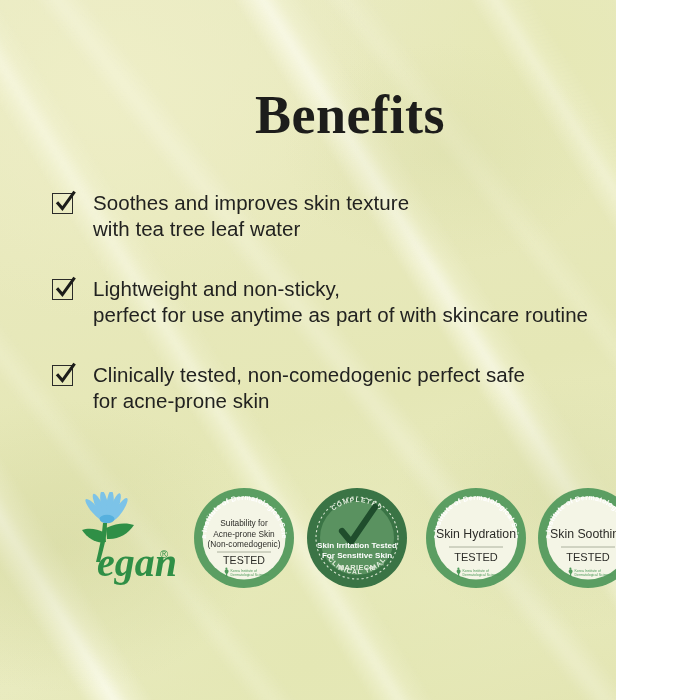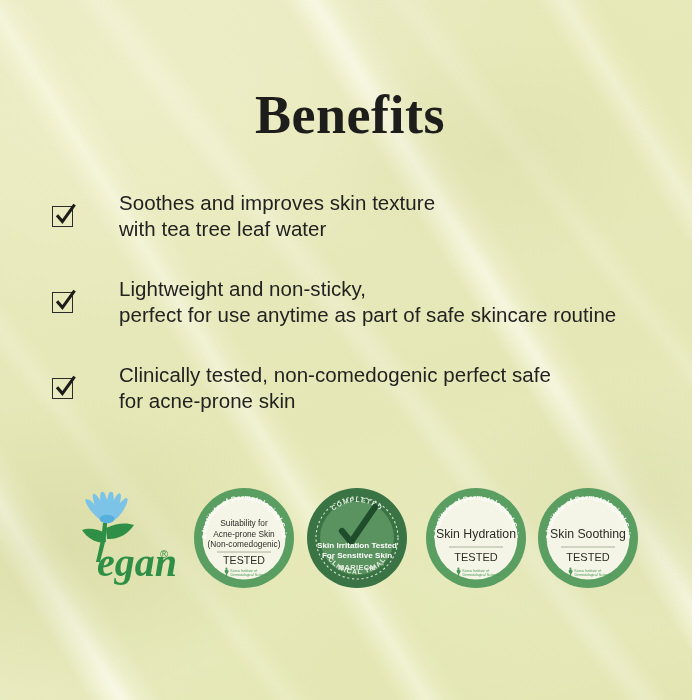--- a/index.html
+++ b/index.html
@@ -8,21 +8,21 @@
   }
   body {
     width: 700px;
     height: 700px;
     overflow: hidden;
     font-family: "Liberation Sans", sans-serif;
   }
 
   #canvas {
     position: relative;
-    width: 692px;
+    width: 616px;
     height: 700px;
     overflow: hidden;
     background: #e8e9bd;
   }
 
   
   .bg-base {
     position: absolute;
     inset: 0;
     background:
@@ -113,23 +113,22 @@
   }
 
   .benefits {
     position: absolute;
     top: 190px;
     left: 52px;
     width: 610px;
   }
   .benefit {
     display: flex;
-    align-items: center;
+    align-items: flex-start;
     margin-bottom: 34px;
-    gap: 26px;
   }
   .checkbox {
     position: relative;
     flex: 0 0 auto;
     width: 23px;
     height: 23px;
     margin-top: 3px;
     margin-right: 18px;
   }
   .checkbox .box {
@@ -214,21 +213,21 @@
       </div>
 
       <div class="benefit">
         <div class="checkbox">
           <div class="box"></div>
           <svg viewBox="0 0 25 26">
             <path d="M4 13.2 L9.4 19.6 L21.6 2.6" fill="none" stroke="#1c1c1a" stroke-width="3.1" stroke-linecap="butt" stroke-linejoin="miter"></path>
           </svg>
         </div>
         <div class="benefit-text">Lightweight and non-sticky,
-perfect for use anytime as part of safe skincare routine</div>
+perfect for use anytime as part of with skincare routine</div>
       </div>
 
       <div class="benefit">
         <div class="checkbox">
           <div class="box"></div>
           <svg viewBox="0 0 25 26">
             <path d="M4 13.2 L9.4 19.6 L21.6 2.6" fill="none" stroke="#1c1c1a" stroke-width="3.1" stroke-linecap="butt" stroke-linejoin="miter"></path>
           </svg>
         </div>
         <div class="benefit-text">Clinically tested, non-comedogenic perfect safe

